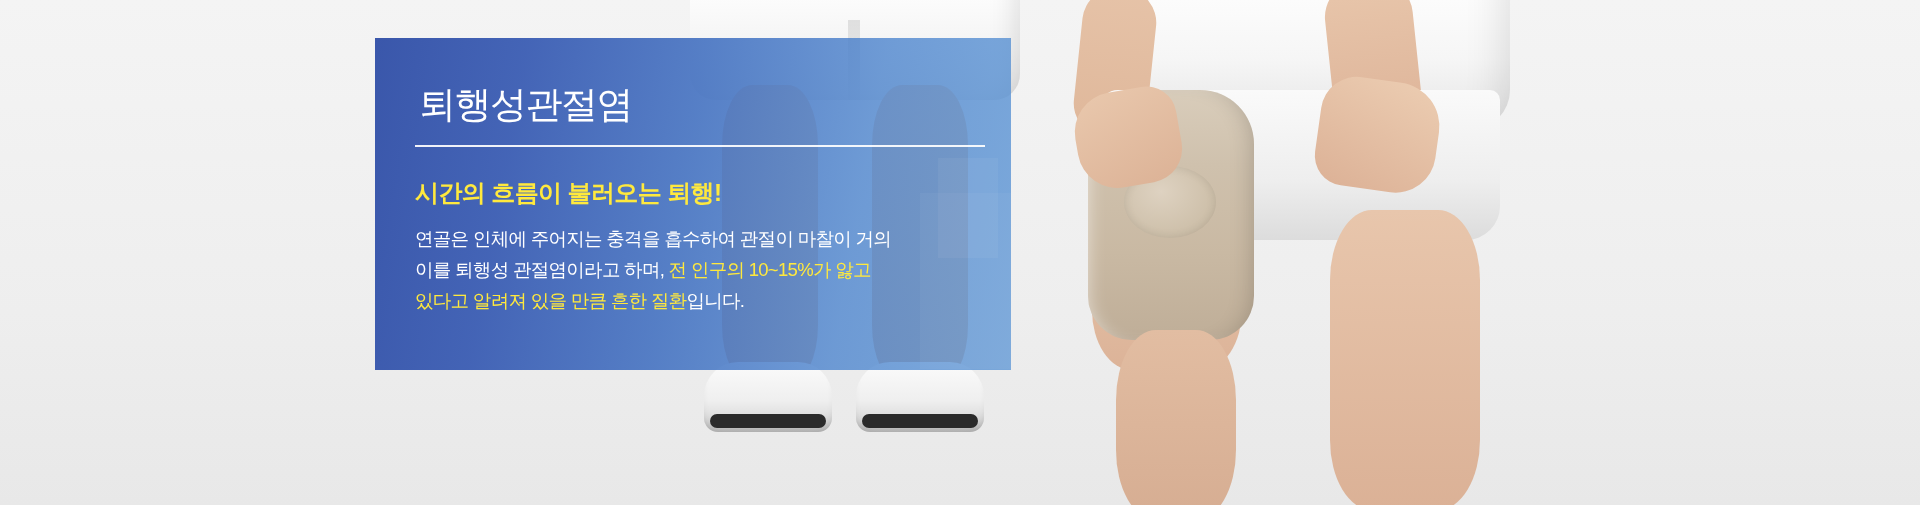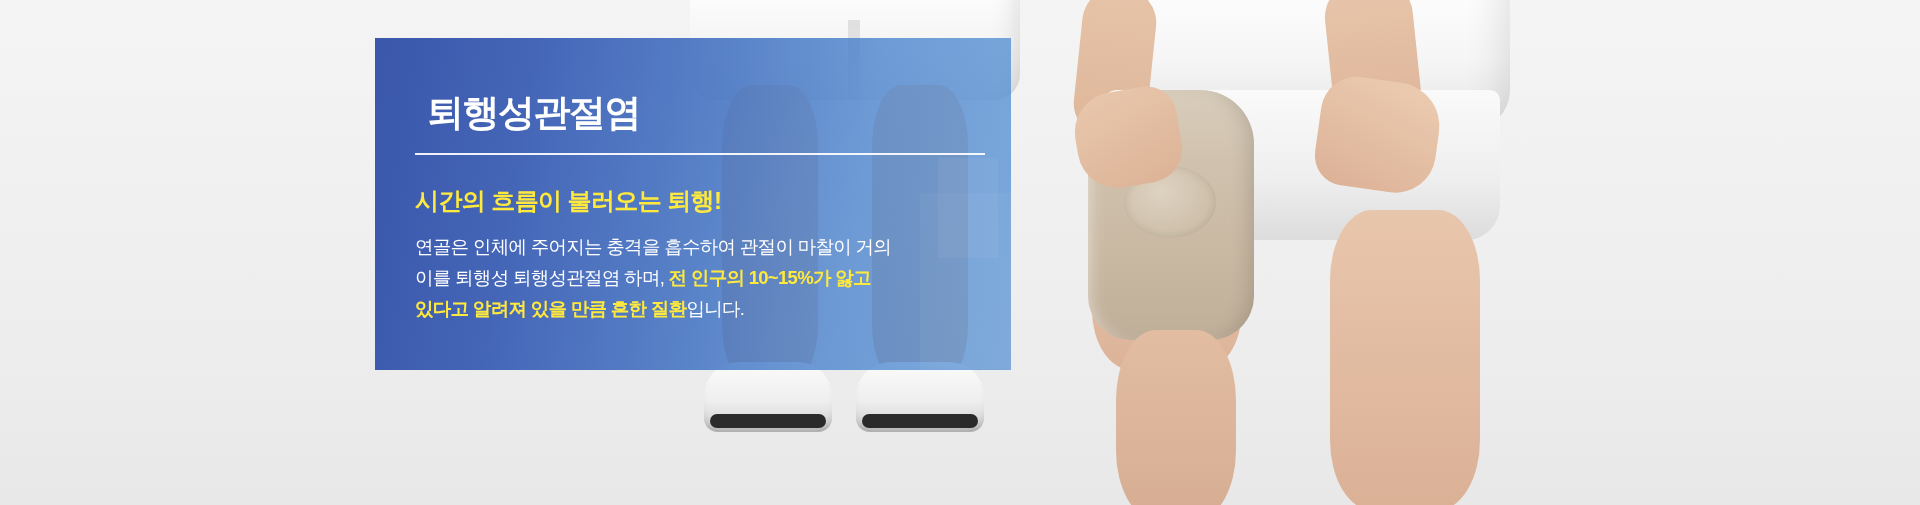--- a/index.html
+++ b/index.html
@@ -73,34 +73,34 @@
     background:linear-gradient(100deg,
       rgba(44,75,165,.93) 0%,
       rgba(49,85,176,.90) 22%,
       rgba(60,108,191,.86) 48%,
       rgba(77,133,206,.80) 74%,
       rgba(86,146,212,.76) 100%);
     box-sizing:border-box;
     padding:44px 0 0 40px;
   }
   .panel-title{
-    color:#ffffff;font-size:37px;font-weight:bold;letter-spacing:-1.5px;line-height:1;
-    margin:12px;
+    color:#ffffff;font-size:37px;font-weight:normal;letter-spacing:-1.5px;line-height:1;
+    margin:4px;
   }
   .rule{margin:22px 0 0 0;width:570px;height:2px;background:rgba(255,255,255,.92);}
   .subtitle{
     margin:30px 0 0 0;color:#ffe93d;font-size:24px;font-weight:bold;letter-spacing:-.6px;
   }
   .body{
     margin:14px 0 8px 0;color:#ffffff;font-size:18.5px;line-height:31px;letter-spacing:-.7px;
     width:566px;
   }
   .body .ln{display:block;white-space:nowrap;}
   .body .j{text-align:justify;}
-  .hl{color:#ffe93d;font-weight:bold;}
+  .hl{color:#ffe93d;font-weight:normal;}
 
   
   .ghost{position:absolute;left:563px;top:120px;width:60px;height:100px;background:rgba(255,255,255,.05);}
   .ghost2{position:absolute;left:545px;top:155px;width:96px;height:176px;background:rgba(255,255,255,.04);}
 </style>
 </head>
 <body>
 
 <div class="stage">
 
@@ -137,21 +137,21 @@
 
     <h1 class="panel-title">퇴행성관절염</h1>
     <div class="rule"></div>
     <div class="subtitle">시간의 흐름이 불러오는 퇴행!</div>
 
     <div class="body">
       <span class="ln j">
         <span>연골은 인체에 주어지는 충격을 흡수하여 관절이 마찰이 거의</span>
       </span>
       <span class="ln">
-        <span>이를 퇴행성 퇴행성관절염 하며, </span><span class="hl">전 인구의 10~15%가 앓고</span>
+        <span>이를 퇴행성 관절염이라고 하며, </span><span class="hl">전 인구의 10~15%가 앓고</span>
       </span>
       <span class="ln">
         <span class="hl">있다고 알려져 있을 만큼 흔한 질환</span><span>입니다.</span>
       </span>
     </div>
   </div>
 
 </div>
 
 </body></html>

